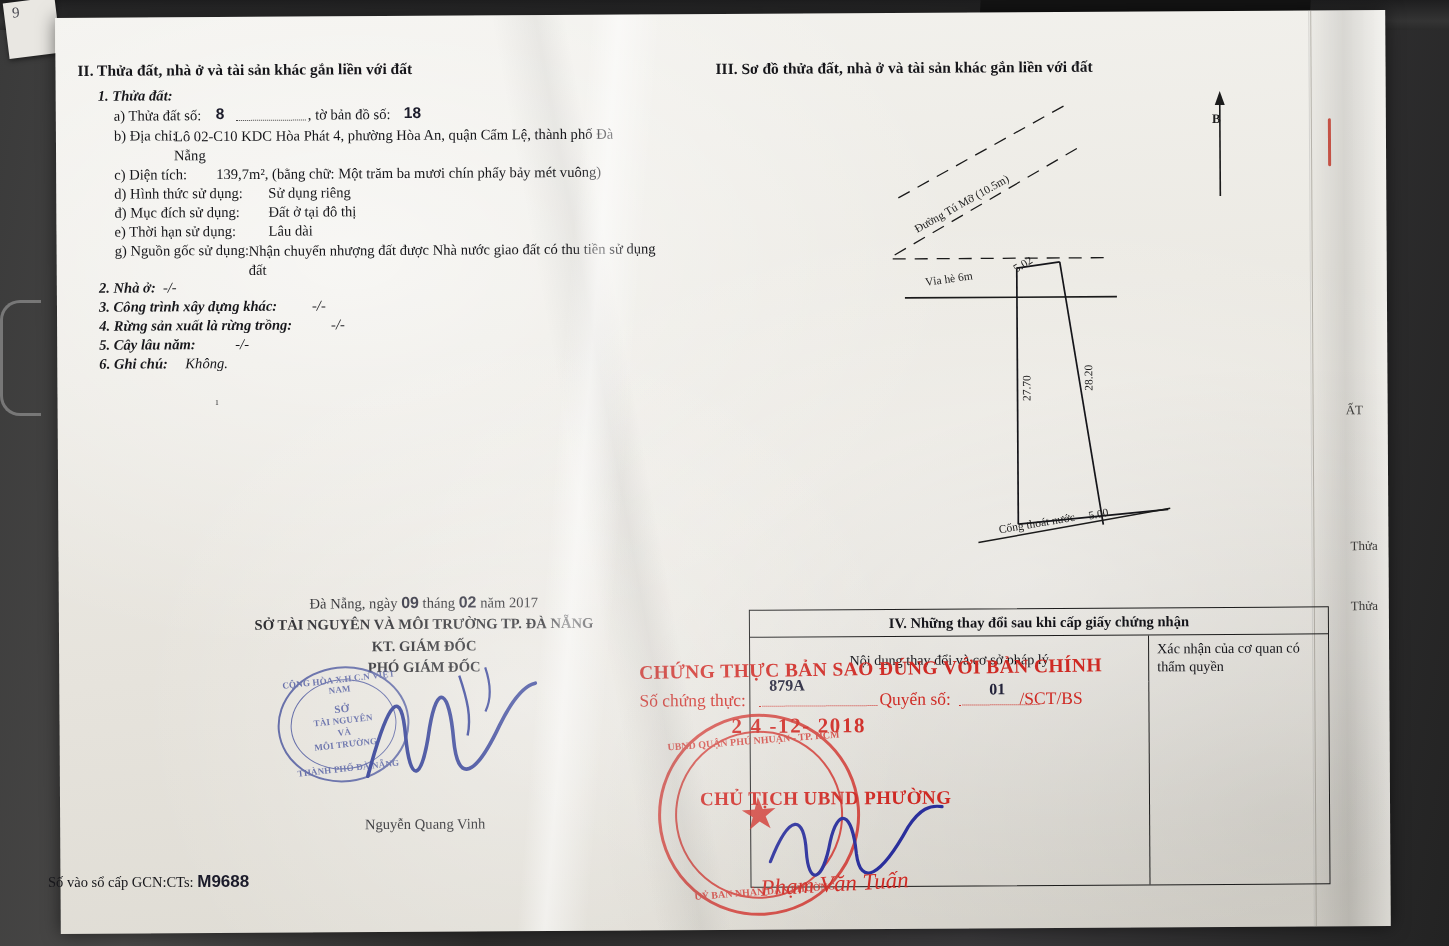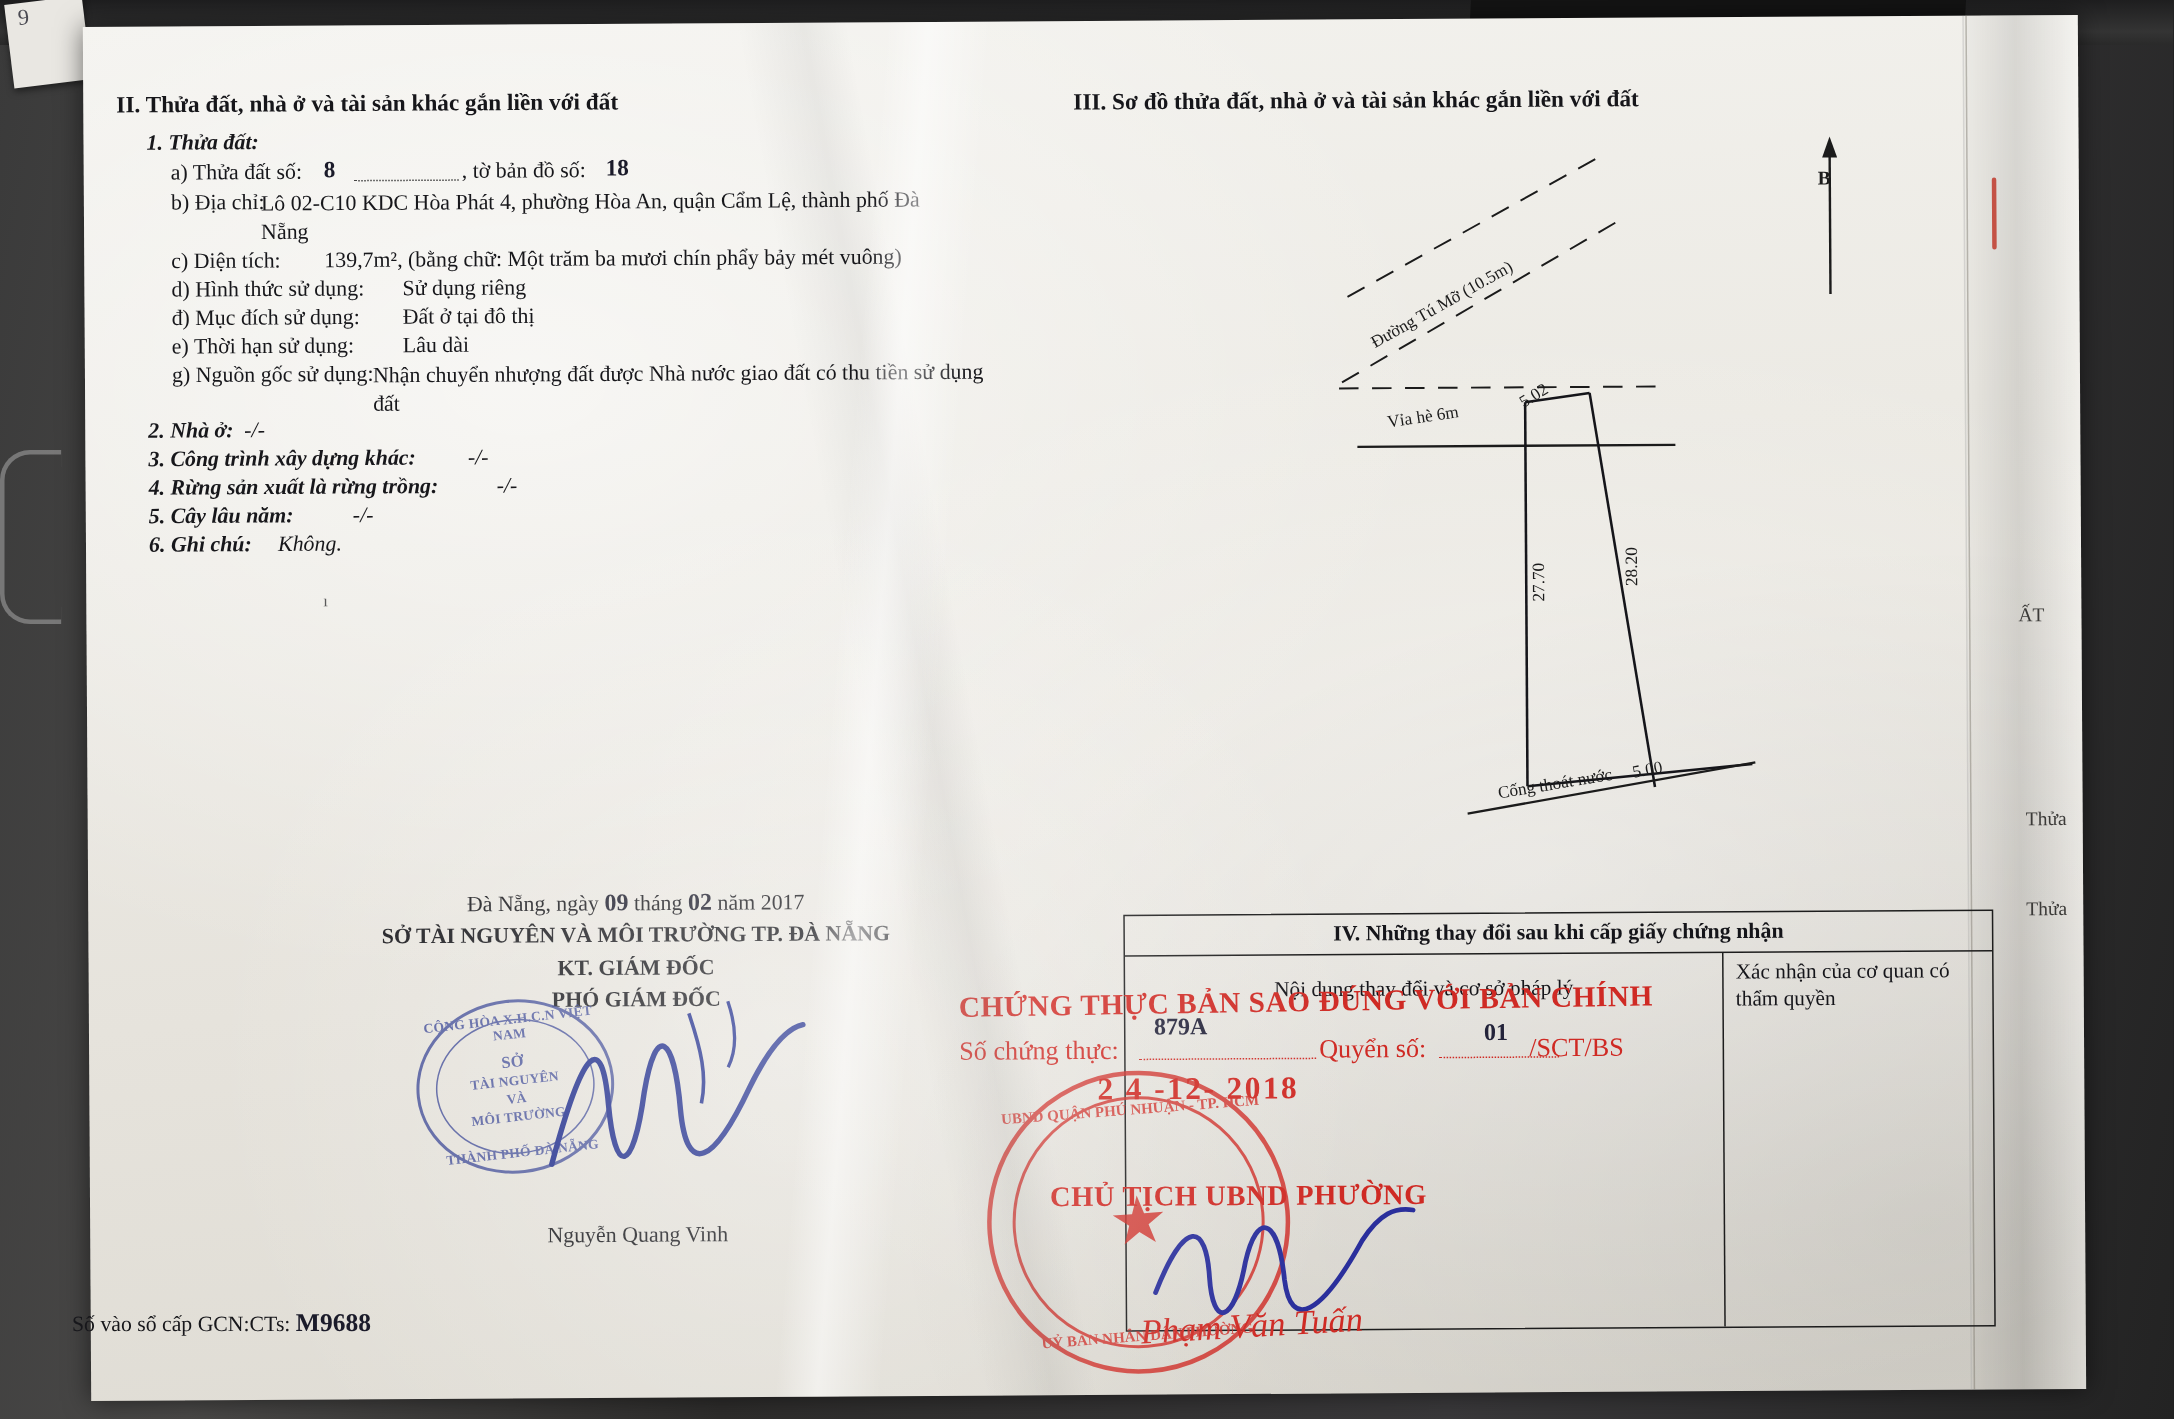--- a/index.html
+++ b/index.html
@@ -118,21 +118,21 @@
   }
   .txt {
     position: absolute;
     font-size: 14.6px;
     color: #17171b;
     white-space: nowrap;
   }
   .txt.i { font-style: italic; }
   .txt.bi { font-weight: bold; font-style: italic; }
   .hand {
-    font-family: Liberation Serif, serif;
+    font-family: Liberation Sans, sans-serif;
     font-weight: bold;
     color: #1b1b2a;
   }
   .dotline {
     position: absolute;
     border-bottom: 1px dotted #444;
     height: 0;
   }
   .wrapline {
     position: absolute;

